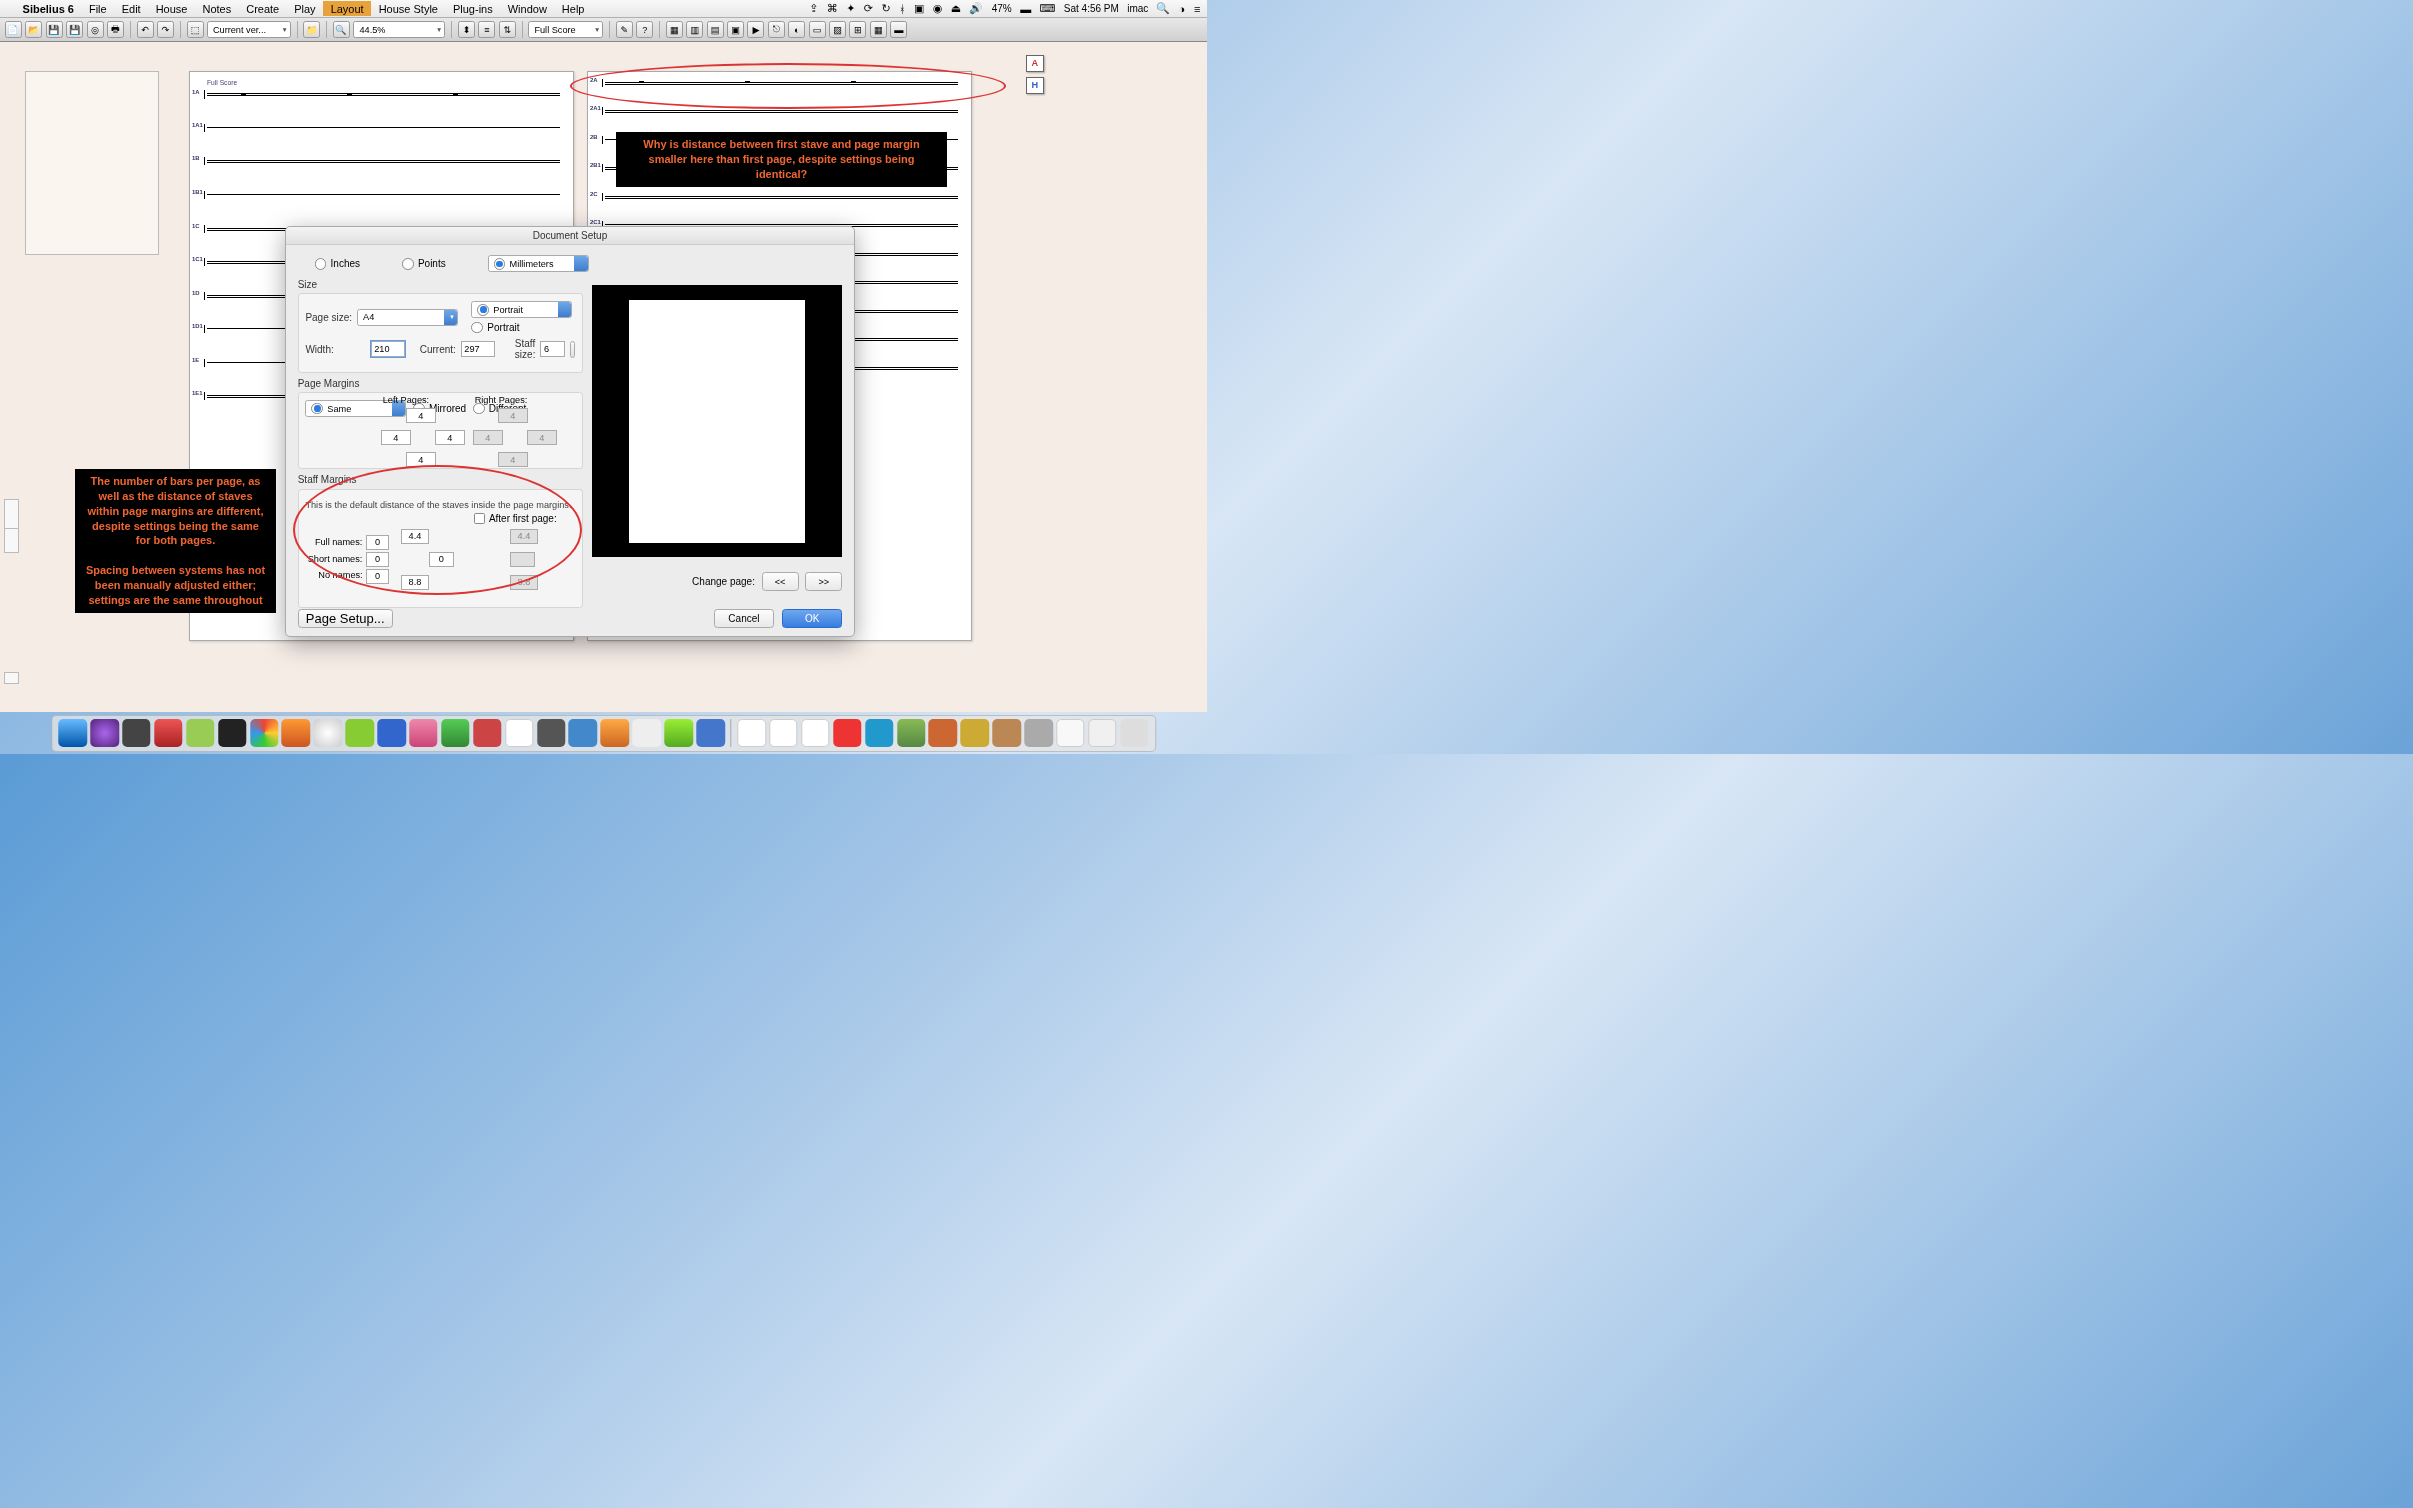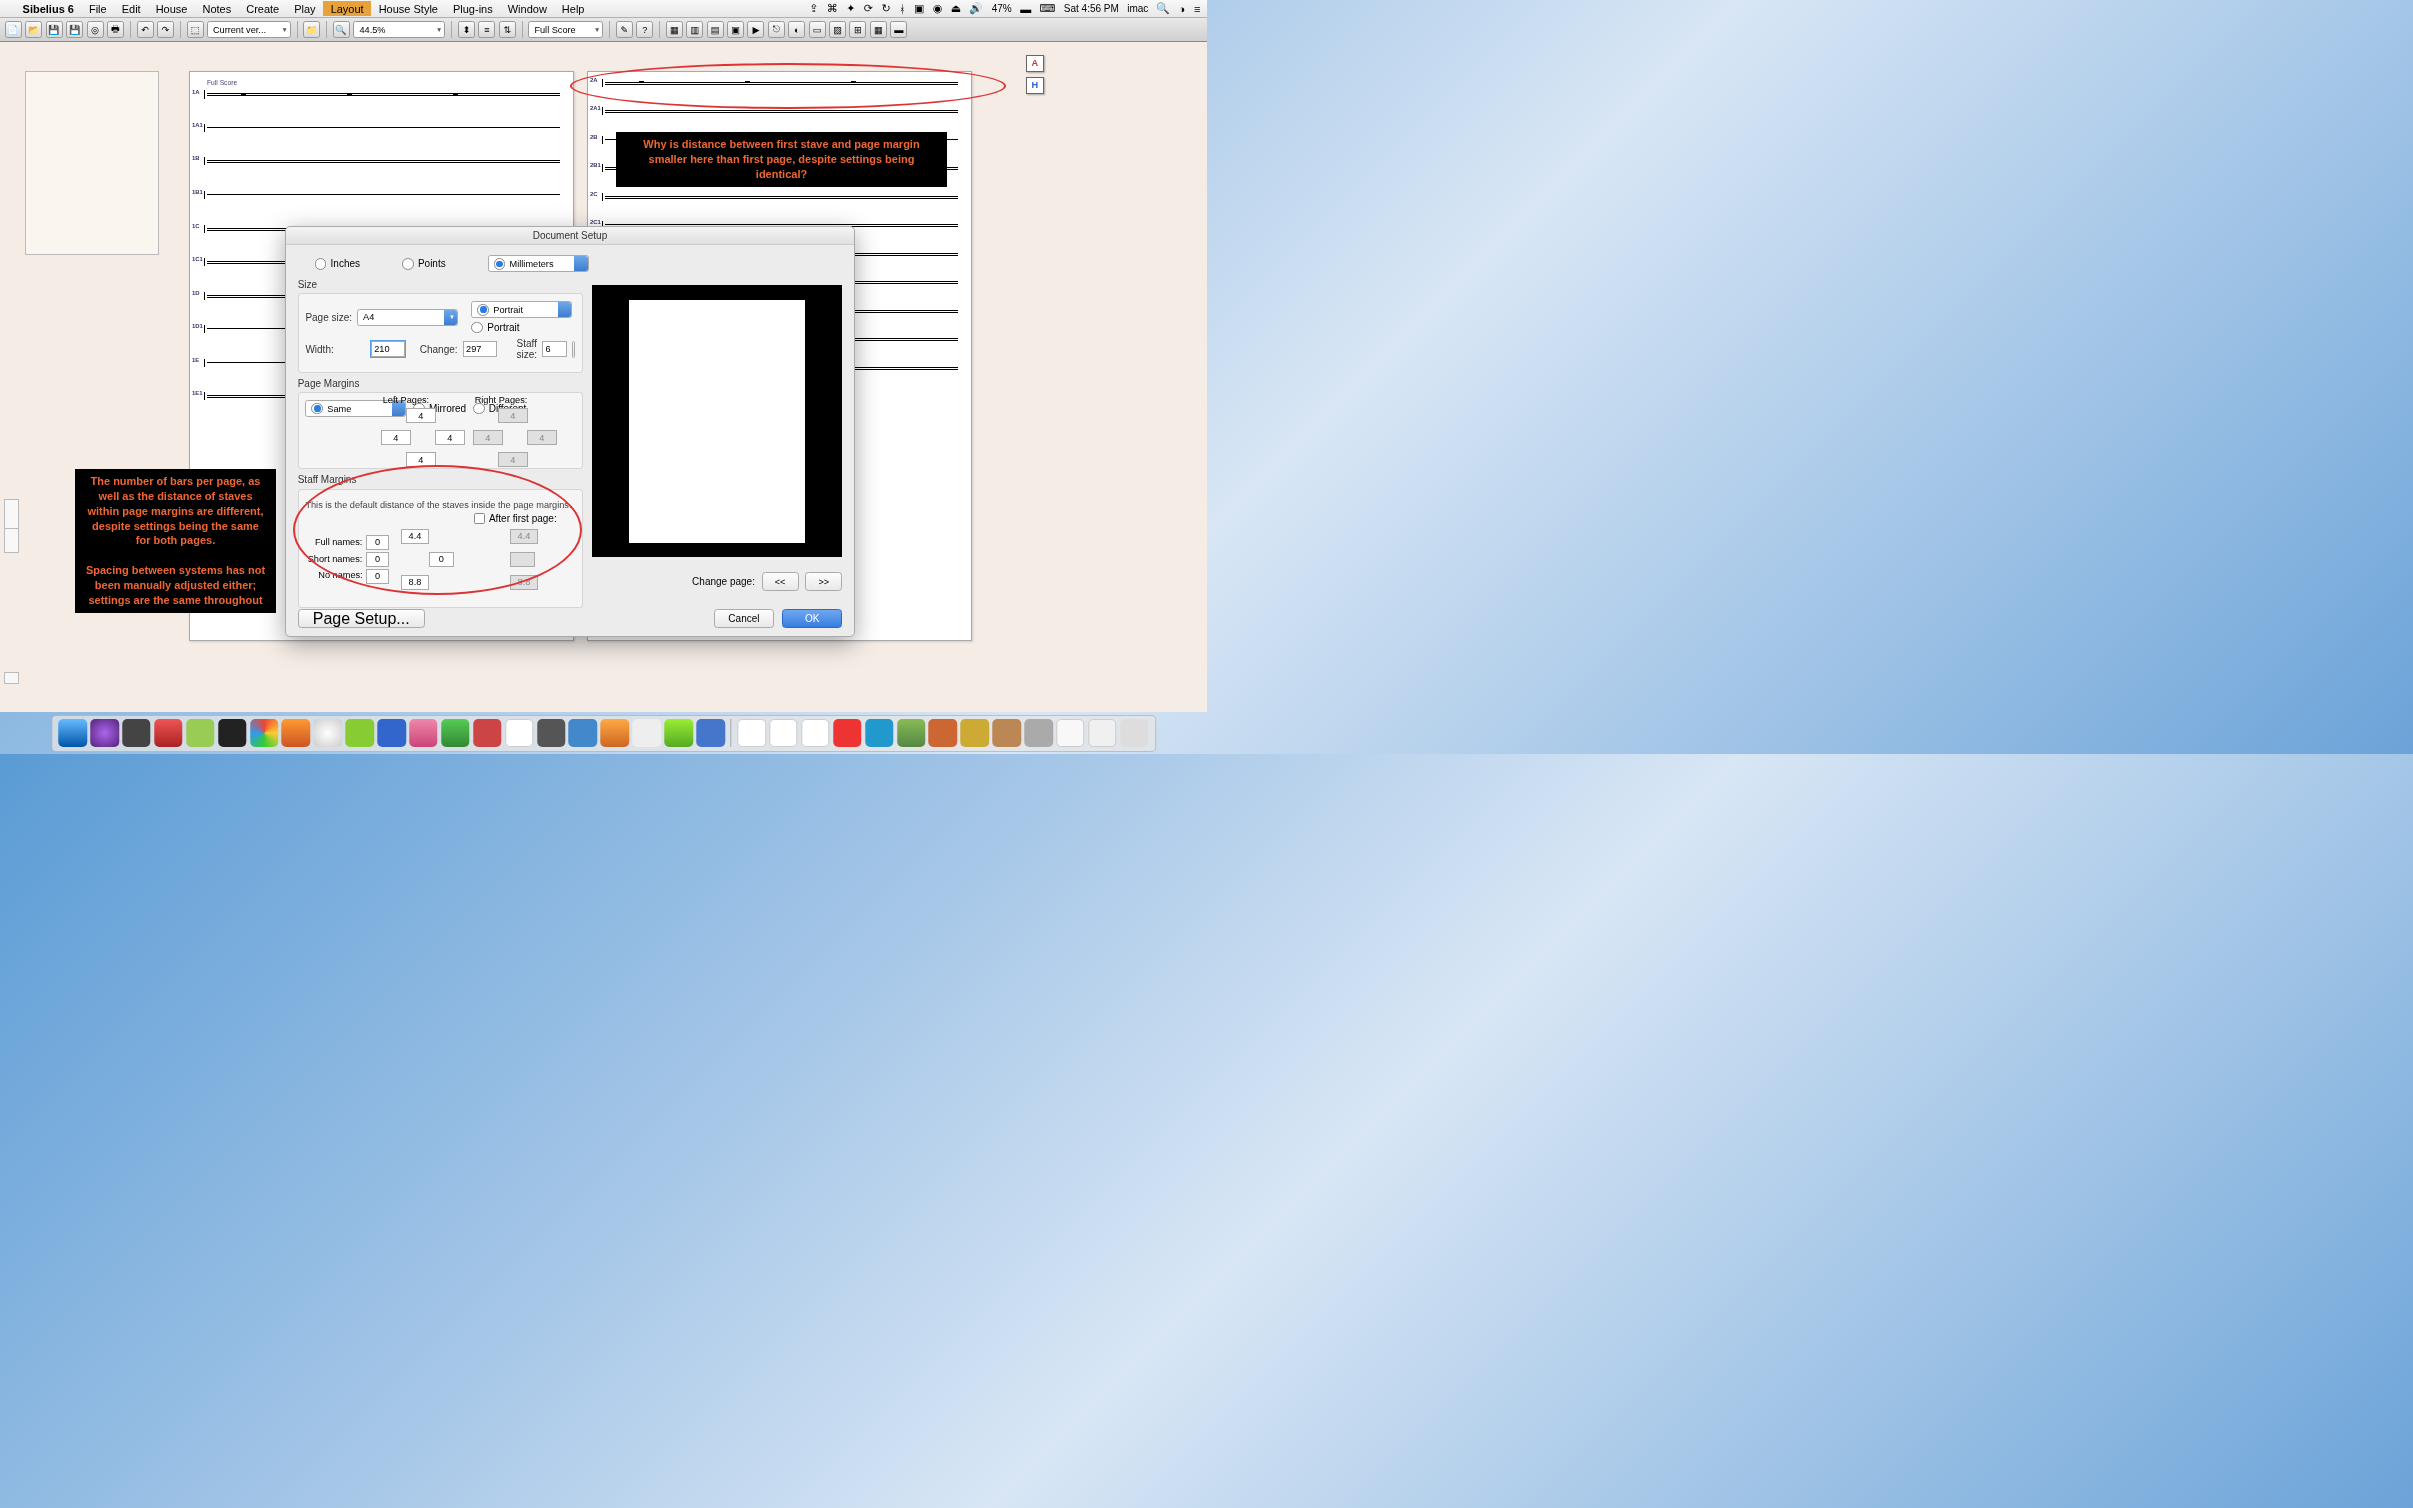--- a/index.html
+++ b/index.html
@@ -74,21 +74,21 @@
 
 .preview { position: absolute; right: 11.7px; top: 40px; width: 250px; height: 272px; background: #000; display: flex; align-items: center; justify-content: center; }
 .preview .pg { width: 176px; height: 243px; background: #fff; }
 .changerow { position: absolute; right: 11.7px; top: 327px; display: flex; align-items: center; gap: 6.7px; font-size: 10px; }
 .navbtn { width: 37px; height: 18.4px; border: 0.8px solid #aaa; border-radius: 3.4px; background: linear-gradient(#fdfdfd,#e8e8e8); font-size: 9.2px; }
 
 .dlgbtns { position: absolute; bottom: 8.4px; right: 11.7px; display: flex; gap: 8.4px; }
 .dlgbtns .btn { width: 60px; height: 18.4px; border: 0.8px solid #aaa; border-radius: 3.4px; background: linear-gradient(#fdfdfd,#e8e8e8); font-size: 10px; }
 .dlgbtns .btn.ok { background: linear-gradient(#6fa8f0,#377de0); color: #fff; border-color: #2a6acc; }
 .pagesetup { position: absolute; bottom: 8.4px; left: 11.7px; }
-.pagesetup .btn { width: 127px; height: 18.4px; border: 0.8px solid #aaa; border-radius: 3.4px; background: linear-gradient(#fdfdfd,#e8e8e8); font-size: 16px; }
+.pagesetup .btn { width: 95px; height: 18.4px; border: 0.8px solid #aaa; border-radius: 3.4px; background: linear-gradient(#fdfdfd,#e8e8e8); font-size: 13px; }
 
 .rc2 { left: 293px; top: 465px; width: 289px; height: 130px; border-width: 2.5px; }
 
 
 .leftpal { position: absolute; left: 4.2px; background: #f8f8f8; border: 0.8px solid #bbb; width: 15px; }
 .lp1 { top: 457px; height: 42px; }
 .lp2 { top: 486px; height: 25px; }
 .lp3 { top: 630px; height: 11.7px; }
 
 
@@ -391,21 +391,21 @@
             </div>
           <div class="radio">
               <span class="dot"></span>
               <span>Portrait</span>
             </div>
         </div>
       </div>
       <div class="row">
         <label>Width:</label>
         <input class="inp focus" value="210" style="">
-        <label style="margin-left:10px">Change:</label>
+        <label style="margin-left:10px">Current:</label>
         <input class="inp" value="297" style="">
         <label style="margin-left:15px">Staff size:</label>
         <input class="inp" style="width: 25px;" value="6">
         <div class="stepper"></div>
       </div>
     </div>
 
     <div class="section">Page Margins</div>
     <div class="panel" style="height:77px;position:relative">
       <div class="radgrp" style="position:absolute;left:6.7px;top:6.7px">

